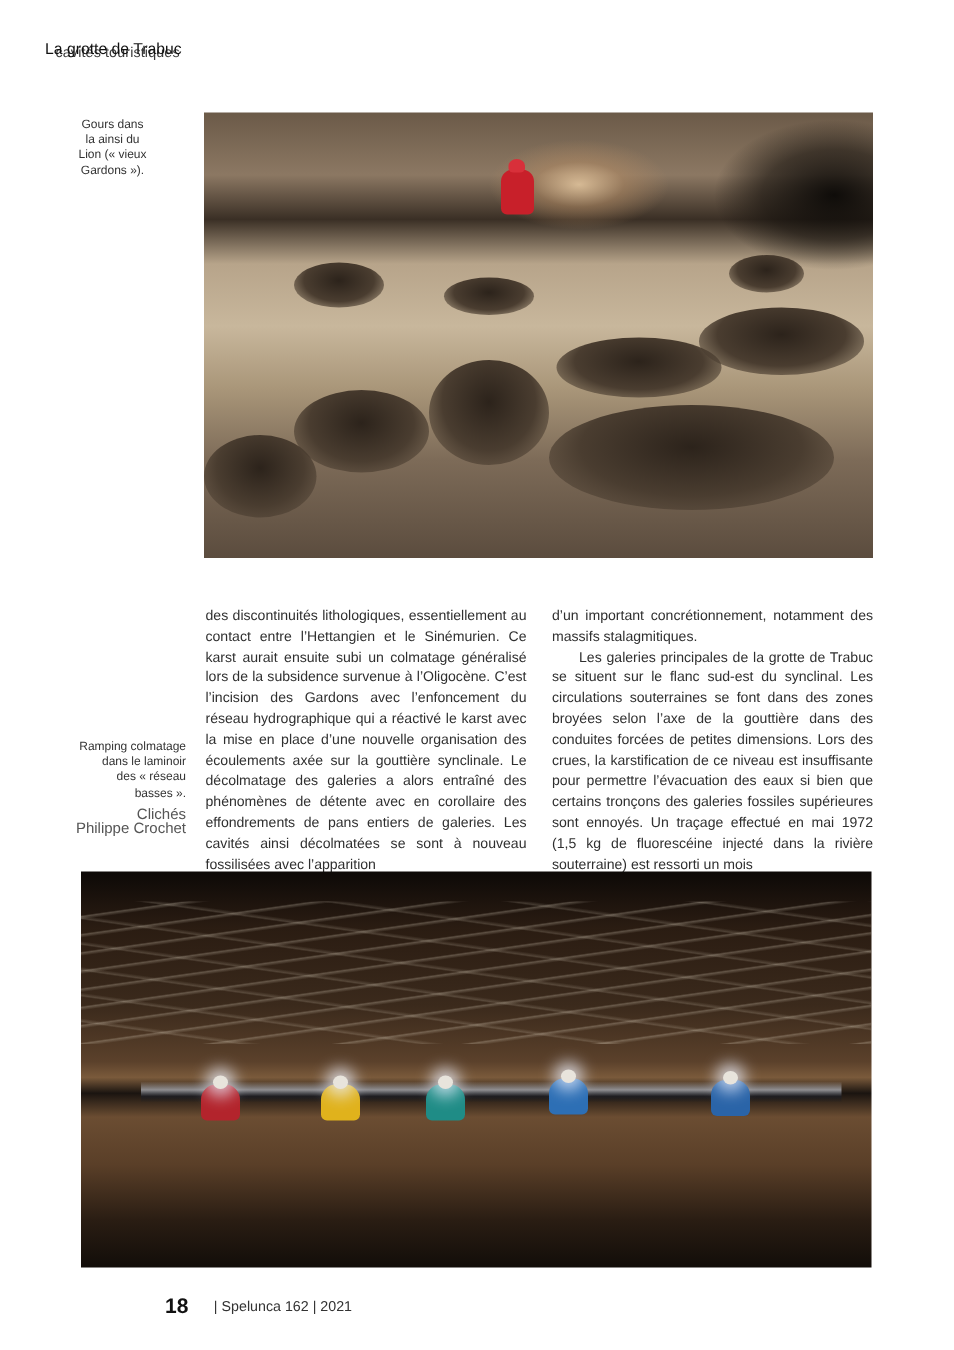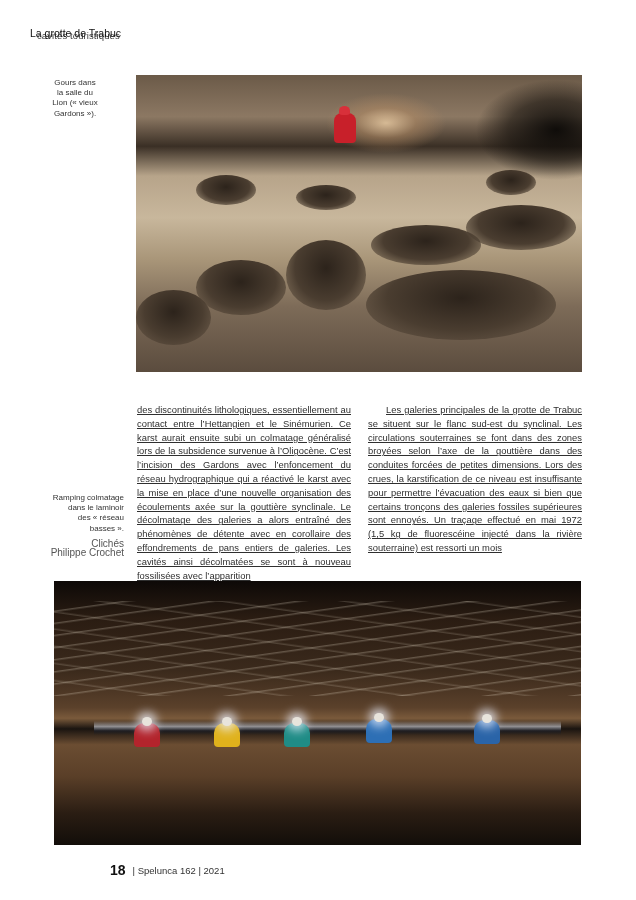--- a/index.html
+++ b/index.html
@@ -29,34 +29,34 @@
     background:
       repeating-linear-gradient(172deg, rgba(255,250,235,0) 0px, rgba(255,250,235,0) 9px, rgba(240,230,210,0.25) 10px, rgba(255,250,235,0) 12px),
       repeating-linear-gradient(8deg, rgba(255,250,235,0) 0px, rgba(255,250,235,0) 14px, rgba(230,220,200,0.18) 15px, rgba(255,250,235,0) 17px);
   }
   .lamp-band { position: absolute; left: 40px; right: 20px; top: 140px; height: 14px; background: linear-gradient(180deg, rgba(230,235,245,0.0) 0%, rgba(225,232,245,0.55) 40%, rgba(30,30,35,0.9) 70%, rgba(0,0,0,0) 100%); }
   .caver { position: absolute; top: 142px; width: 26px; height: 24px; border-radius: 10px 10px 4px 4px; }
   .caver::before { content: ""; position: absolute; left: 8px; top: -6px; width: 10px; height: 9px; border-radius: 50%; background: #e8e4dc; box-shadow: 0 0 10px 5px rgba(235,240,255,0.75); }
   .col { top: 403px; width: 214px; font-size: 9.4px; line-height: 13.8px; text-align: justify; color: #2f2f2f; }
   .col1 { left: 137px; }
   .col2 { left: 368px; }
-  .col p { margin: 0; text-decoration: underline; }
+  .col p { margin: 0; }
   .col p.indent { text-indent: 18px; }
   .footer { left: 110px; top: 862px; font-size: 9.5px; color: #333; }
-  .footer .pgnum { font-size: 14px; font-weight: bold; color: #111; margin-right: 7px; vertical-align: -1px; }
+  .footer .pgnum { font-size: 14px; font-weight: bold; color: #111; margin-right: 17px; vertical-align: -1px; }
 </style>
 </head>
 <body>
 
 <div class="abs header-kicker">cavités touristiques</div>
 <div class="abs header-title">La grotte de Trabuc</div>
 
 <div class="abs caption caption1">
   <div>Gours dans</div>
-  <div>la salle du</div>
+  <div>la ainsi du</div>
   <div>Lion (« vieux</div>
   <div>Gardons »).</div>
 </div>
 
 <div class="abs photo photo1" title="Cave floor covered in rimstone pools (gours) with a caver in red suit and helmet in a low passage at the back">
   <div class="pool" style="left:235px;top:150px;width:110px;height:40px;"></div>
   <div class="pool" style="left:230px;top:195px;width:190px;height:70px;"></div>
   <div class="pool" style="left:150px;top:165px;width:80px;height:70px;"></div>
   <div class="pool" style="left:60px;top:185px;width:90px;height:55px;"></div>
   <div class="pool" style="left:0px;top:215px;width:75px;height:55px;"></div>
@@ -65,20 +65,21 @@
   <div class="pool" style="left:350px;top:95px;width:50px;height:25px;"></div>
   <div class="pool" style="left:160px;top:110px;width:60px;height:25px;"></div>
   <div class="person1"></div>
 </div>
 
 <div class="abs col col1">
   <p>des discontinuités lithologiques, essentiellement au contact entre l’Hettangien et le Sinémurien. Ce karst aurait ensuite subi un colmatage généralisé lors de la subsidence survenue à l’Oligocène. C’est l’incision des Gardons avec l’enfoncement du réseau hydro­graphique qui a réactivé le karst avec la mise en place d’une nouvelle organisation des écoulements axée sur la gouttière synclinale. Le décolmatage des galeries a alors entraîné des phénomènes de détente avec en corollaire des effondrements de pans entiers de galeries. Les cavités ainsi décolma­tées se sont à nouveau fossilisées avec l’apparition</p>
 </div>
 
 <div class="abs col col2">
+  <p>d’un important concrétionnement, notamment des massifs stalagmitiques.</p>
   <p class="indent">Les galeries principales de la grotte de Trabuc se situent sur le flanc sud-est du synclinal. Les circu­lations souterraines se font dans des zones broyées selon l’axe de la gouttière dans des conduites forcées de petites dimensions. Lors des crues, la karstifica­tion de ce niveau est insuffisante pour permettre l’évacuation des eaux si bien que certains tronçons des galeries fossiles supérieures sont ennoyés. Un traçage effectué en mai 1972 (1,5 kg de fluorescéine injecté dans la rivière souterraine) est ressorti un mois</p>
 </div>
 
 <div class="abs caption caption2">
   <div>Ramping colmatage</div>
   <div>dans le laminoir</div>
   <div>des « réseau</div>
   <div>basses ».</div>
   <div class="credit">
     <div>Clichés</div>

